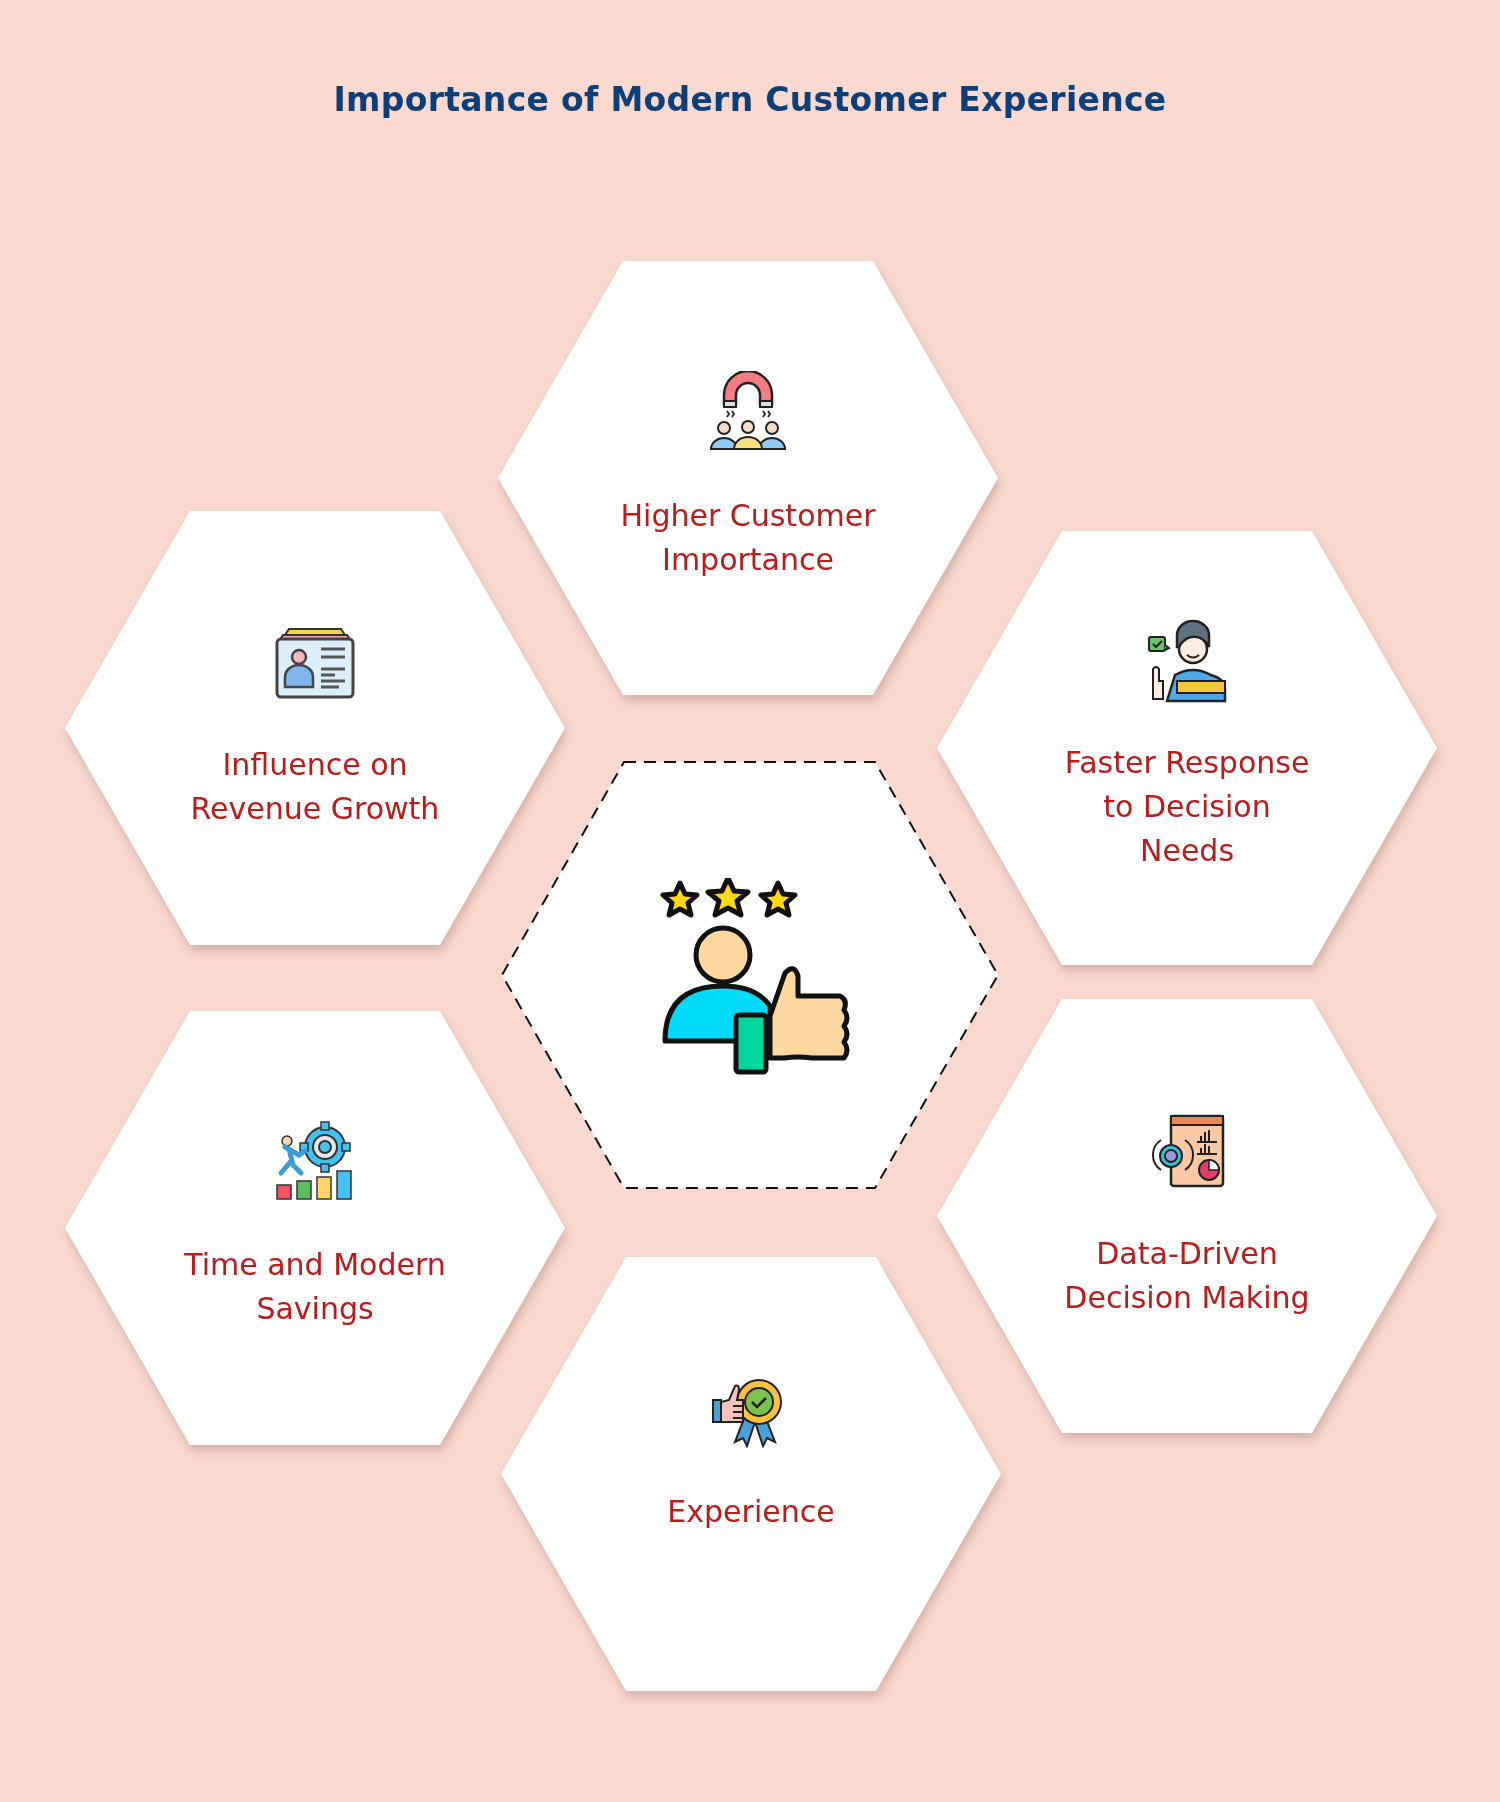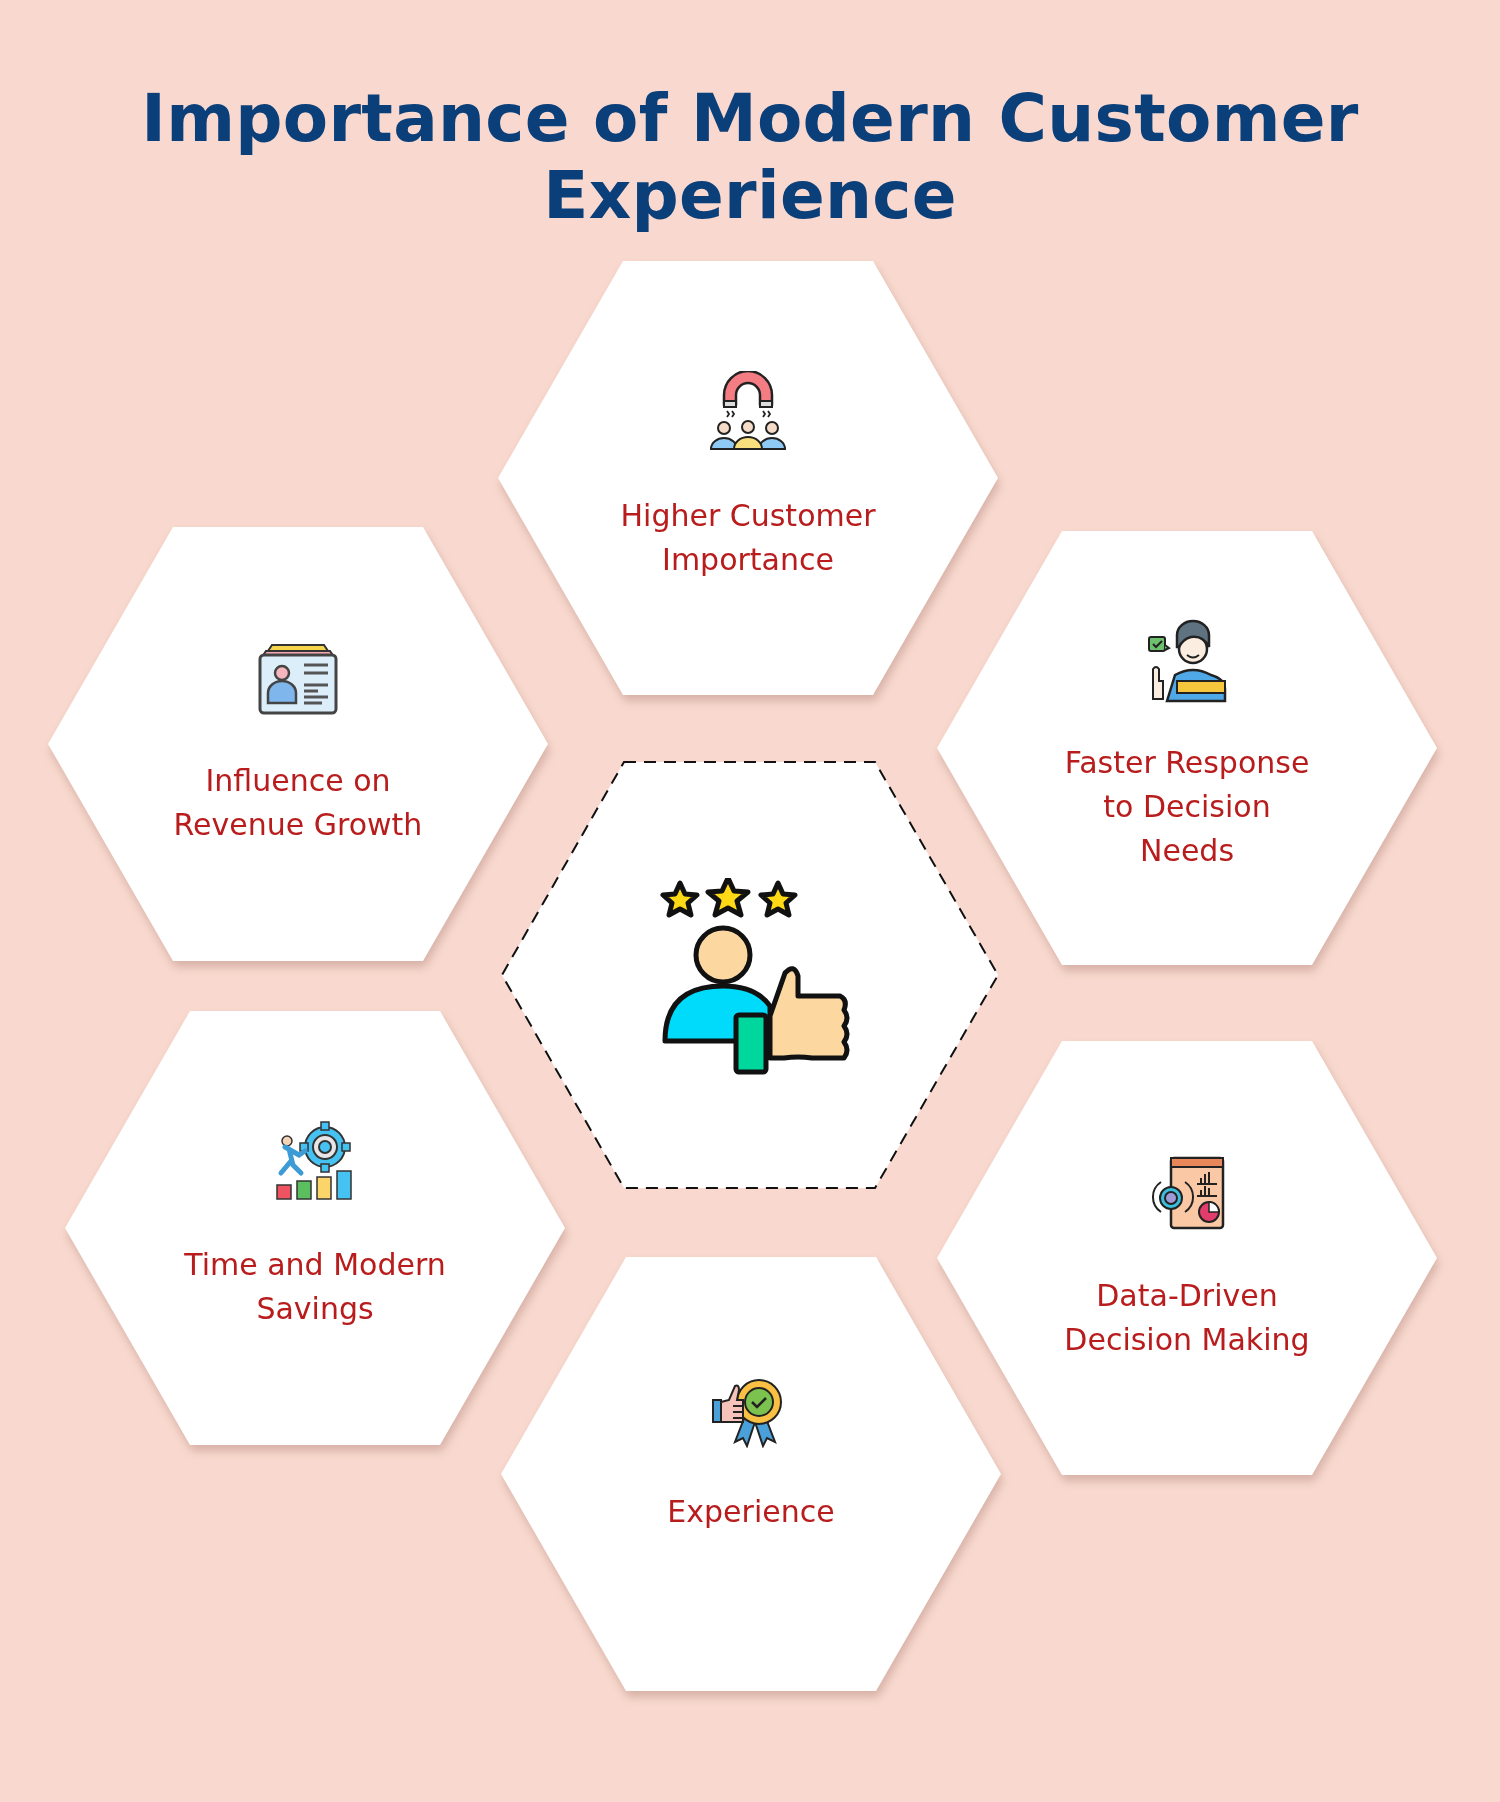--- a/index.html
+++ b/index.html
@@ -6,21 +6,21 @@
   body {
     width: 1500px; height: 1802px;
     background: #f9d9cf;
     position: relative;
     overflow: hidden;
     font-family: "DejaVu Sans", "Liberation Sans", sans-serif;
   }
   .title {
     position: absolute; left: 0; top: 80px; width: 1500px;
     text-align: center;
-    font-size: 66px; font-weight: bold;
+    font-size: 33px; font-weight: bold;
     color: #0b3f7a;
     letter-spacing: 0.3px;
   }
   .hex-wrap {
     position: absolute;
     width: 500px; height: 434px;
     filter: drop-shadow(2px 6px 5px rgba(150, 100, 90, 0.35));
   }
   .hex {
     position: absolute; inset: 0;
@@ -66,21 +66,21 @@
       <circle cx="40" cy="56" r="6" fill="#f5dcc8" stroke="#222" stroke-width="2"></circle>
       <path d="M26 78 a14 12 0 0 1 28 0 Z" fill="#f9e07e" stroke="#222" stroke-width="2"></path>
     </svg>
     <div class="label" style="top:233px">
       <div>Higher Customer</div>
       <div>Importance</div>
     </div>
   </div>
 </div>
 
-<div class="hex-wrap" style="left:48px; top:511px;margin-top:16px;">
+<div class="hex-wrap" style="left:65px; top:511px;">
   <div class="hex"></div>
   <div class="hex-content">
     <svg class="icon" style="top:110px" width="80" height="80" viewBox="0 0 80 80">
       <path d="M14 8 H66 l4 6 H10 Z" fill="#f4d54b" stroke="#333" stroke-width="2"></path>
       <path d="M8 14 H72 l4 6 H4 Z" fill="#f6a9b4" stroke="#333" stroke-width="2"></path>
       <rect x="2" y="18" width="76" height="58" rx="4" fill="#dbeefa" stroke="#444" stroke-width="3"></rect>
       <circle cx="24" cy="36" r="7" fill="#f6b6be" stroke="#444" stroke-width="2.5"></circle>
       <path d="M10 66 V56 a14 12 0 0 1 28 0 V66 Z" fill="#7fb6ec" stroke="#444" stroke-width="2.5"></path>
       <path d="M46 28 H70 M46 36 H70 M46 48 H70 M46 54 H60 M46 60 H70 M46 66 H64" stroke="#555" stroke-width="3"></path>
     </svg>
@@ -152,21 +152,21 @@
       <rect x="42" y="56" width="14" height="22" fill="#fbd46a" stroke="#333" stroke-width="1.5"></rect>
       <rect x="62" y="50" width="14" height="28" fill="#45c1f2" stroke="#333" stroke-width="1.5"></rect>
     </svg>
     <div class="label" style="top:232px">
       <div>Time and Modern</div>
       <div>Savings</div>
     </div>
   </div>
 </div>
 
-<div class="hex-wrap" style="left:937px; top:1041px;text-decoration:underline;">
+<div class="hex-wrap" style="left:937px; top:999px;text-decoration:underline;">
   <div class="hex"></div>
   <div class="hex-content">
     <svg class="icon" style="top:115px" width="80" height="76" viewBox="0 0 80 76">
       <rect x="24" y="2" width="52" height="70" rx="3" fill="#fbc8a6" stroke="#222" stroke-width="2.5"></rect>
       <rect x="24" y="2" width="52" height="9" fill="#e8875a" stroke="#222" stroke-width="2"></rect>
       <path d="M50 28 H70 M54 28 V22 M58 28 V18 M62 28 V16 M50 40 H70 M54 40 V34 M58 40 V30 M62 40 V32" stroke="#222" stroke-width="2"></path>
       <circle cx="62" cy="56" r="10" fill="#e13c6b" stroke="#222" stroke-width="2"></circle>
       <path d="M62 46 V56 H72 A10 10 0 0 0 62 46 Z" fill="#fff" stroke="#222" stroke-width="1.5"></path>
       <path d="M14 26 A18 18 0 0 0 14 56 M38 26 A18 18 0 0 1 38 56" stroke="#222" stroke-width="2" fill="none"></path>
       <circle cx="24" cy="42" r="11" fill="#3cbfdc" stroke="#222" stroke-width="2"></circle>

